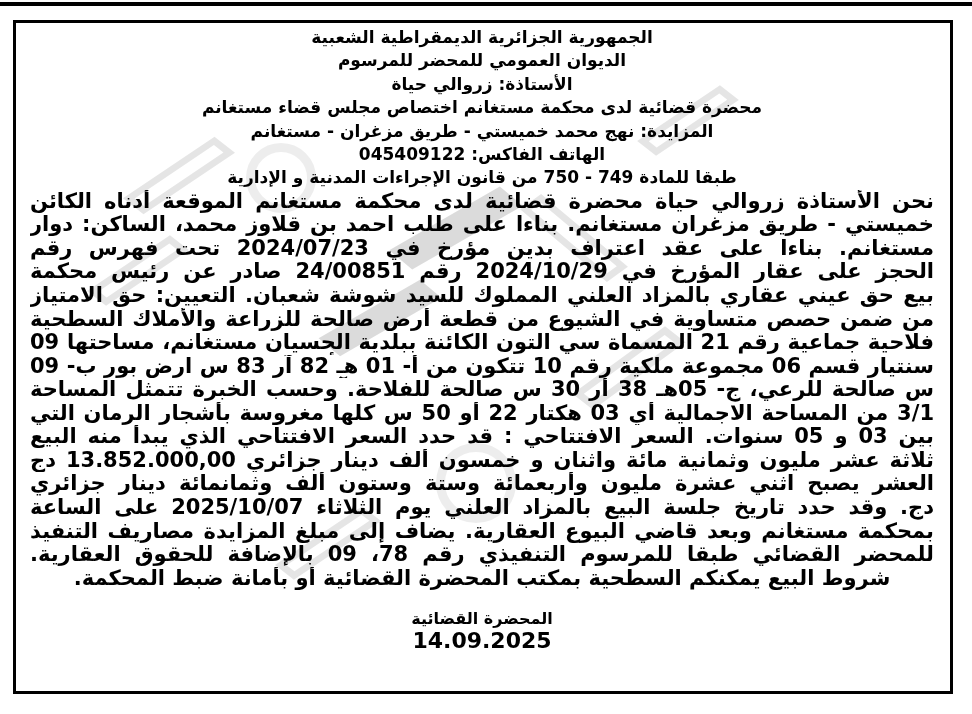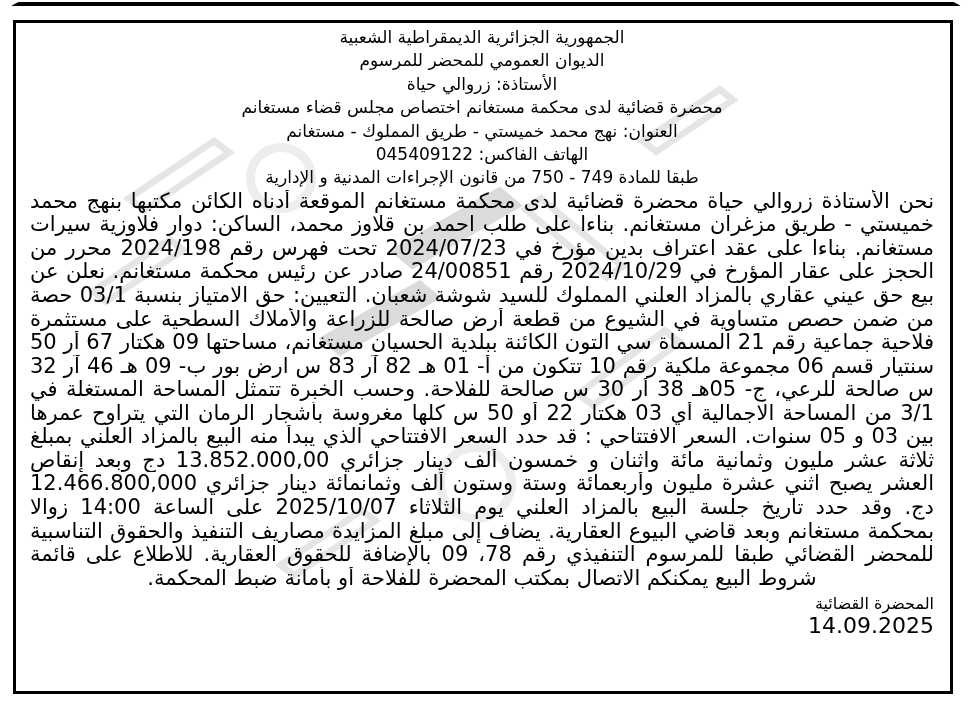--- a/index.html
+++ b/index.html
@@ -2,23 +2,22 @@
 <html lang="ar"><head>
 <meta charset="utf-8">
 <style>
   html,body{margin:0;padding:0;background:#ffffff;}
   .canvas{
     position:relative;
     width:972px;height:714px;
     background:#ffffff;
     overflow:hidden;
     font-family:"DejaVu Sans",sans-serif;
-    font-weight:normal;
+    font-weight:bold;
     color:#000;
-    border-radius:29px;
   }
   .top-rule{
     position:absolute;left:0;top:2px;width:972px;height:4px;background:#000;
   }
   .frame{
     position:absolute;left:13px;top:20px;width:940px;height:674px;
     border:3px solid #000;box-sizing:border-box;
     background:transparent;
   }
   .watermark{position:absolute;inset:0;z-index:0;pointer-events:none;}
@@ -44,22 +43,22 @@
     text-align-last:justify;
     height:23.55px;
     overflow:hidden;
   }
   .bline.center{
     text-align:center;
     text-align-last:center;
   }
   .signature{
     direction:rtl;
-    text-align:right;
-    margin-top:3px;
+    text-align:center;
+    margin-top:18px;
   }
   .sig-role{font-size:16px;line-height:22px;}
   .sig-date{font-size:22px;line-height:22px;}
 </style>
 </head>
 <body>
 
 <div class="canvas">
 
   <div class="top-rule"></div>
@@ -79,21 +78,21 @@
       <div class="wm band" style="left:660px;top:50px;width:24px;height:95px;transform:rotate(38deg) skewX(-18deg);"></div>
     </div>
 
     <div class="content">
 
       <div class="header">
         <div class="hline">الجمهورية الجزائرية الديمقراطية الشعبية</div>
         <div class="hline">الديوان العمومي للمحضر للمرسوم</div>
         <div class="hline">الأستاذة: زروالي حياة</div>
         <div class="hline">محضرة قضائية لدى محكمة مستغانم اختصاص مجلس قضاء مستغانم</div>
-        <div class="hline">العنوان: نهج محمد خميستي - طريق المملوك - مستغانم</div>
+        <div class="hline">المزايدة: نهج محمد خميستي - طريق مزغران - مستغانم</div>
         <div class="hline">الهاتف الفاكس: 045409122</div>
         <div class="hline">طبقا للمادة 749 - 750 من قانون الإجراءات المدنية و الإدارية</div>
       </div>
 
       <div class="bodytext">
         <div class="bline">نحن الأستاذة زروالي حياة محضرة قضائية لدى محكمة مستغانم الموقعة أدناه الكائن مكتبها بنهج محمد</div>
         <div class="bline">خميستي - طريق مزغران مستغانم. بناءا على طلب احمد بن قلاوز محمد، الساكن: دوار فلاوزية سيرات</div>
         <div class="bline">مستغانم. بناءا على عقد اعتراف بدين مؤرخ في 2024/07/23 تحت فهرس رقم 2024/198 محرر من</div>
         <div class="bline">الحجز على عقار المؤرخ في 2024/10/29 رقم 24/00851 صادر عن رئيس محكمة مستغانم. نعلن عن</div>
         <div class="bline">بيع حق عيني عقاري بالمزاد العلني المملوك للسيد شوشة شعبان. التعيين: حق الامتياز بنسبة 03/1 حصة</div>
@@ -101,21 +100,21 @@
         <div class="bline">فلاحية جماعية رقم 21 المسماة سي التون الكائنة ببلدية الحسيان مستغانم، مساحتها 09 هكتار 67 أر 50</div>
         <div class="bline">سنتيار قسم 06 مجموعة ملكية رقم 10 تتكون من أ- 01 هـ 82 آر 83 س ارض بور ب- 09 هـ 46 آر 32</div>
         <div class="bline">س صالحة للرعي، ج- 05هـ 38 أر 30 س صالحة للفلاحة. وحسب الخبرة تتمثل المساحة المستغلة في</div>
         <div class="bline">3/1 من المساحة الاجمالية أي 03 هكتار 22 أو 50 س كلها مغروسة بأشجار الرمان التي يتراوح عمرها</div>
         <div class="bline">بين 03 و 05 سنوات. السعر الافتتاحي : قد حدد السعر الافتتاحي الذي يبدأ منه البيع بالمزاد العلني بمبلغ</div>
         <div class="bline">ثلاثة عشر مليون وثمانية مائة واثنان و خمسون ألف دينار جزائري 13.852.000,00 دج وبعد إنقاص</div>
         <div class="bline">العشر يصبح اثني عشرة مليون وأربعمائة وستة وستون ألف وثمانمائة دينار جزائري 12.466.800,000</div>
         <div class="bline">دج. وقد حدد تاريخ جلسة البيع بالمزاد العلني يوم الثلاثاء 2025/10/07 على الساعة 14:00 زوالا</div>
         <div class="bline">بمحكمة مستغانم وبعد قاضي البيوع العقارية. يضاف إلى مبلغ المزايدة مصاريف التنفيذ والحقوق التناسبية</div>
         <div class="bline">للمحضر القضائي طبقا للمرسوم التنفيذي رقم 78، 09 بالإضافة للحقوق العقارية. للاطلاع على قائمة</div>
-        <div class="bline center">شروط البيع يمكنكم الاتصال بمكتب المحضرة للفلاحة أو بأمانة ضبط المحكمة.</div>
+        <div class="bline center">شروط البيع يمكنكم السطحية بمكتب المحضرة القضائية أو بأمانة ضبط المحكمة.</div>
       </div>
 
       <div class="signature">
         <div class="sig-role">المحضرة القضائية</div>
         <div class="sig-date">14.09.2025</div>
       </div>
 
     </div>
   </div>
 </div>

